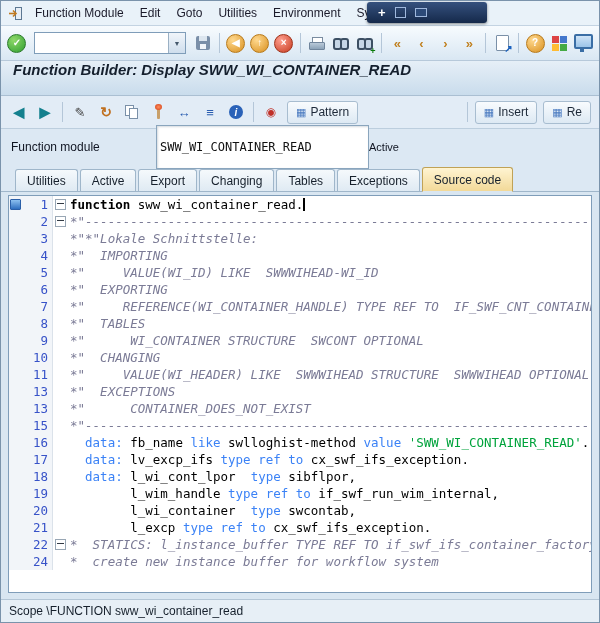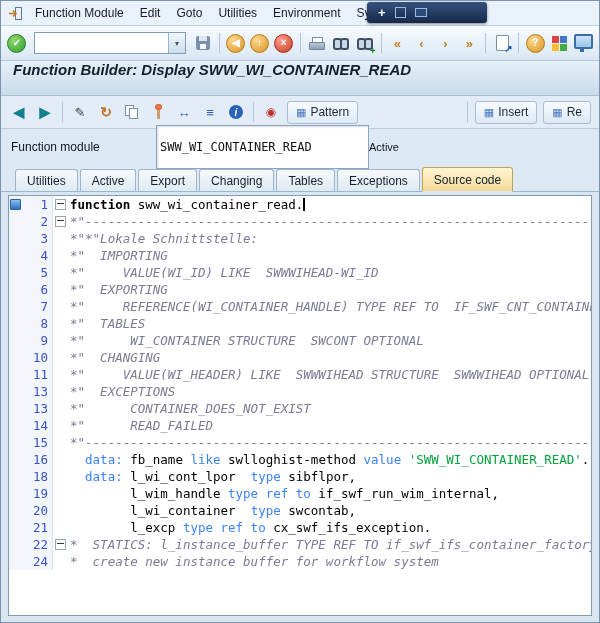--- a/index.html
+++ b/index.html
@@ -277,27 +277,30 @@
           <div class="code-row"><span class="mk"></span><span class="ln">4</span><span class="fold"></span><span class="code"><span class="tok-cm">*"  IMPORTING</span></span></div>
           <div class="code-row"><span class="mk"></span><span class="ln">5</span><span class="fold"></span><span class="code"><span class="tok-cm">*"     VALUE(WI_ID) LIKE  SWWWIHEAD-WI_ID</span></span></div>
           <div class="code-row"><span class="mk"></span><span class="ln">6</span><span class="fold"></span><span class="code"><span class="tok-cm">*"  EXPORTING</span></span></div>
           <div class="code-row"><span class="mk"></span><span class="ln">7</span><span class="fold"></span><span class="code"><span class="tok-cm">*"     REFERENCE(WI_CONTAINER_HANDLE) TYPE REF TO  IF_SWF_CNT_CONTAINER</span></span></div>
           <div class="code-row"><span class="mk"></span><span class="ln">8</span><span class="fold"></span><span class="code"><span class="tok-cm">*"  TABLES</span></span></div>
           <div class="code-row"><span class="mk"></span><span class="ln">9</span><span class="fold"></span><span class="code"><span class="tok-cm">*"      WI_CONTAINER STRUCTURE  SWCONT OPTIONAL</span></span></div>
           <div class="code-row"><span class="mk"></span><span class="ln">10</span><span class="fold"></span><span class="code"><span class="tok-cm">*"  CHANGING</span></span></div>
           <div class="code-row"><span class="mk"></span><span class="ln">11</span><span class="fold"></span><span class="code"><span class="tok-cm">*"     VALUE(WI_HEADER) LIKE  SWWWIHEAD STRUCTURE  SWWWIHEAD OPTIONAL</span></span></div>
           <div class="code-row"><span class="mk"></span><span class="ln">13</span><span class="fold"></span><span class="code"><span class="tok-cm">*"  EXCEPTIONS</span></span></div>
           <div class="code-row"><span class="mk"></span><span class="ln">13</span><span class="fold"></span><span class="code"><span class="tok-cm">*"      CONTAINER_DOES_NOT_EXIST</span></span></div>
-          <div class="code-row"><span class="mk"></span><span class="ln">14</span><span class="fold"></span><span class="code"><span class="tok-cm">*"      READ_FAILED</span></span></div>
           <div class="code-row"><span class="mk"></span><span class="ln">15</span><span class="fold"></span><span class="code"><span class="tok-cm">*"------------------------------------------------------------------------</span></span></div>
           <div class="code-row"><span class="mk"></span><span class="ln">16</span><span class="fold"></span><span class="code"><span class="tok-pl">  </span><span class="tok-kw">data:</span><span class="tok-pl"> fb_name </span><span class="tok-kw">like</span><span class="tok-pl"> swlloghist-method </span><span class="tok-kw">value</span><span class="tok-pl"> </span><span class="tok-str">'SWW_WI_CONTAINER_READ'</span><span class="tok-pl">.</span></span></div>
+          <div class="code-row"><span class="mk"></span><span class="ln">17</span><span class="fold"></span><span class="code"><span class="tok-pl">  </span><span class="tok-kw">data:</span><span class="tok-pl"> lv_excp_ifs </span><span class="tok-kw">type ref to</span><span class="tok-pl"> cx_swf_ifs_exception.</span></span></div>
           <div class="code-row"><span class="mk"></span><span class="ln">18</span><span class="fold"></span><span class="code"><span class="tok-pl">  </span><span class="tok-kw">data:</span><span class="tok-pl"> l_wi_cont_lpor  </span><span class="tok-kw">type</span><span class="tok-pl"> sibflpor,</span></span></div>
           <div class="code-row"><span class="mk"></span><span class="ln">19</span><span class="fold"></span><span class="code"><span class="tok-pl">        l_wim_handle </span><span class="tok-kw">type ref to</span><span class="tok-pl"> if_swf_run_wim_internal,</span></span></div>
           <div class="code-row"><span class="mk"></span><span class="ln">20</span><span class="fold"></span><span class="code"><span class="tok-pl">        l_wi_container  </span><span class="tok-kw">type</span><span class="tok-pl"> swcontab,</span></span></div>
           <div class="code-row"><span class="mk"></span><span class="ln">21</span><span class="fold"></span><span class="code"><span class="tok-pl">        l_excp </span><span class="tok-kw">type ref to</span><span class="tok-pl"> cx_swf_ifs_exception.</span></span></div>
           <div class="code-row"><span class="mk"></span><span class="ln">22</span><span class="fold"><span class="fold-box"></span></span><span class="code"><span class="tok-cm">*  STATICS: l_instance_buffer TYPE REF TO if_swf_ifs_container_factory.</span></span></div>
           <div class="code-row"><span class="mk"></span><span class="ln">24</span><span class="fold"></span><span class="code"><span class="tok-cm">*  create new instance buffer for workflow system</span></span></div>
         </div>
     </div>
   </div>
 
+  <div class="statusbar">
+    <span>Scope \FUNCTION sww_wi_container_read</span>
+  </div>
 
 </div>
 
 </body></html>

